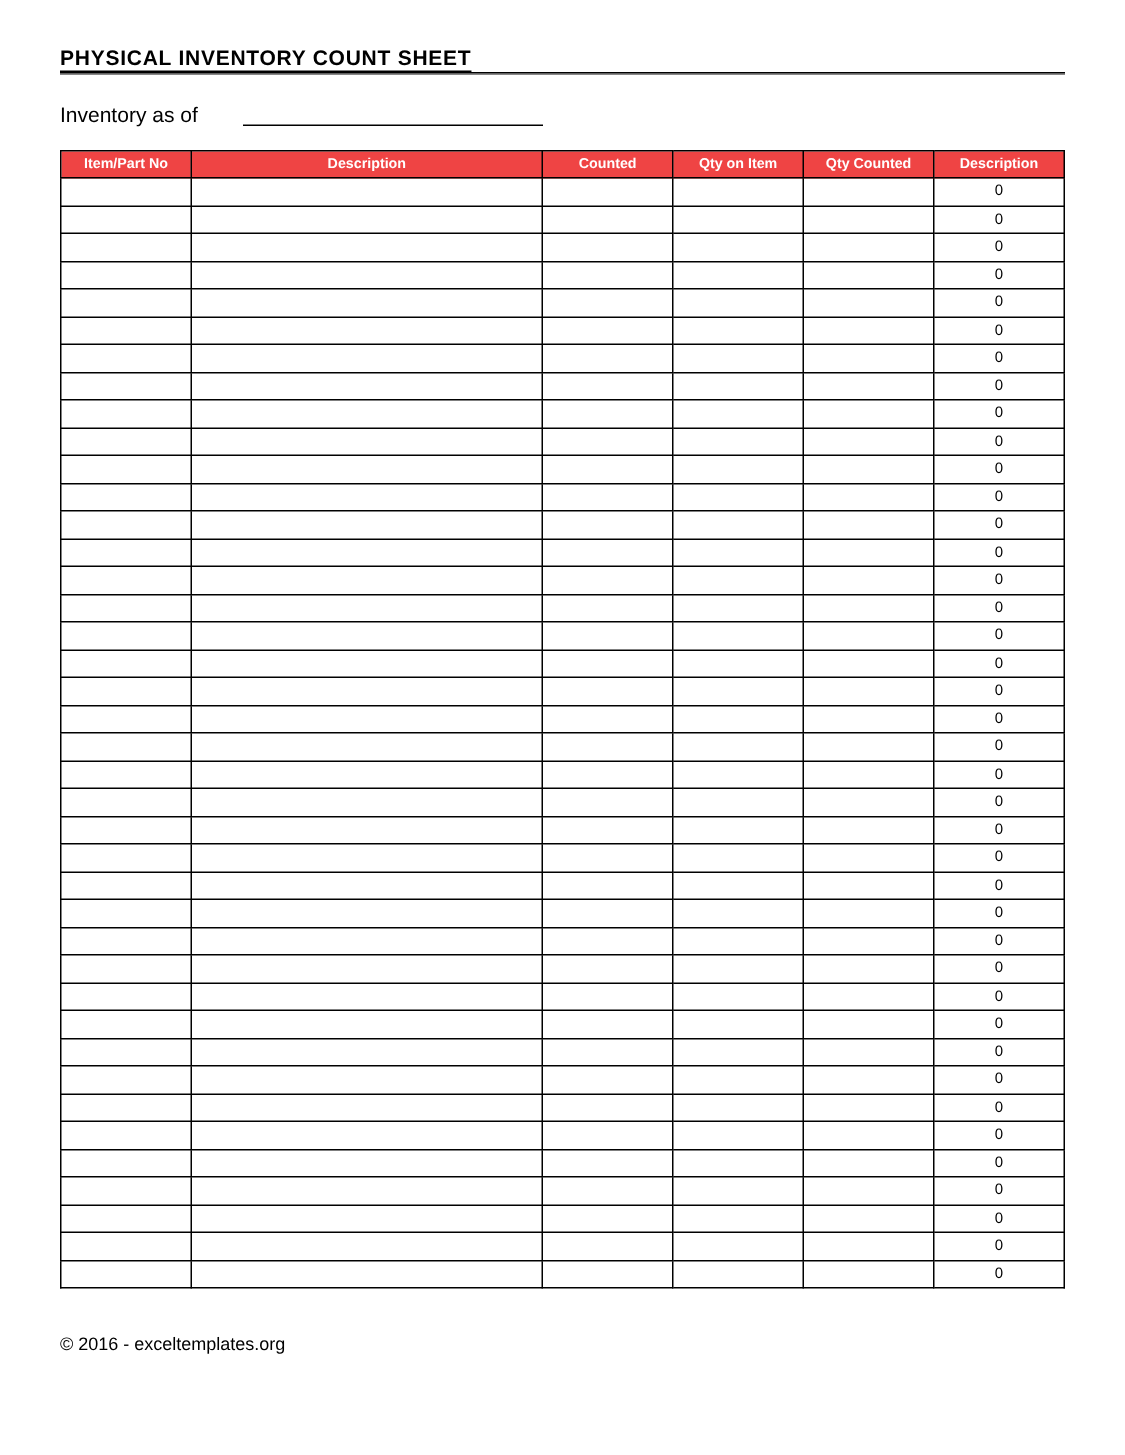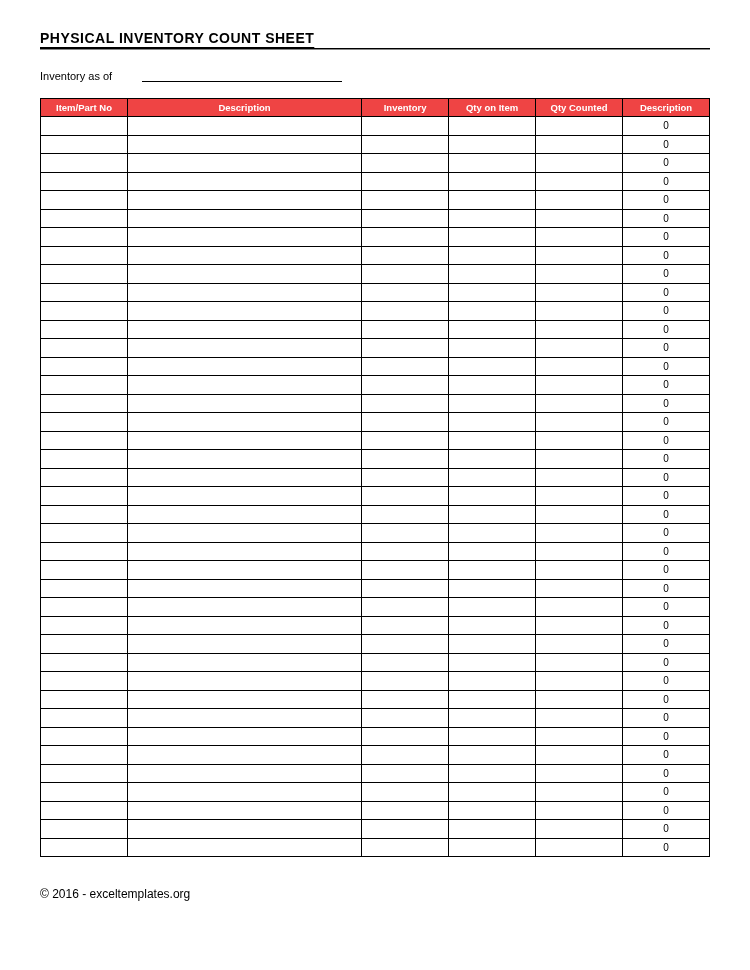--- a/index.html
+++ b/index.html
@@ -25,21 +25,21 @@
       text-underline-offset: 4px;
     }
     .title-wrap {
       border-bottom: 1px solid #888;
       padding-bottom: 0;
       margin-bottom: 18px;
     }
     .asof-row {
       display: flex;
       align-items: flex-end;
-      font-size: 11px;
+      font-size: 14px;
       margin-bottom: 16px;
     }
     .asof-label {
       margin-right: 30px;
     }
     .asof-line {
       border-bottom: 1px solid #000;
       width: 200px;
       height: 14px;
     }
@@ -98,21 +98,21 @@
     <col class="col-desc">
     <col class="col-loc">
     <col class="col-qoh">
     <col class="col-qc">
     <col class="col-diff">
   </colgroup>
   <thead>
     <tr>
       <th>Item/Part No</th>
       <th>Description</th>
-      <th>Inventory</th>
+      <th>Counted</th>
       <th>Qty on Item</th>
       <th>Qty Counted</th>
       <th>Description</th>
     </tr>
   </thead>
   <tbody id="table-body">
       <tr>
         <td></td>
         <td></td>
         <td></td>

